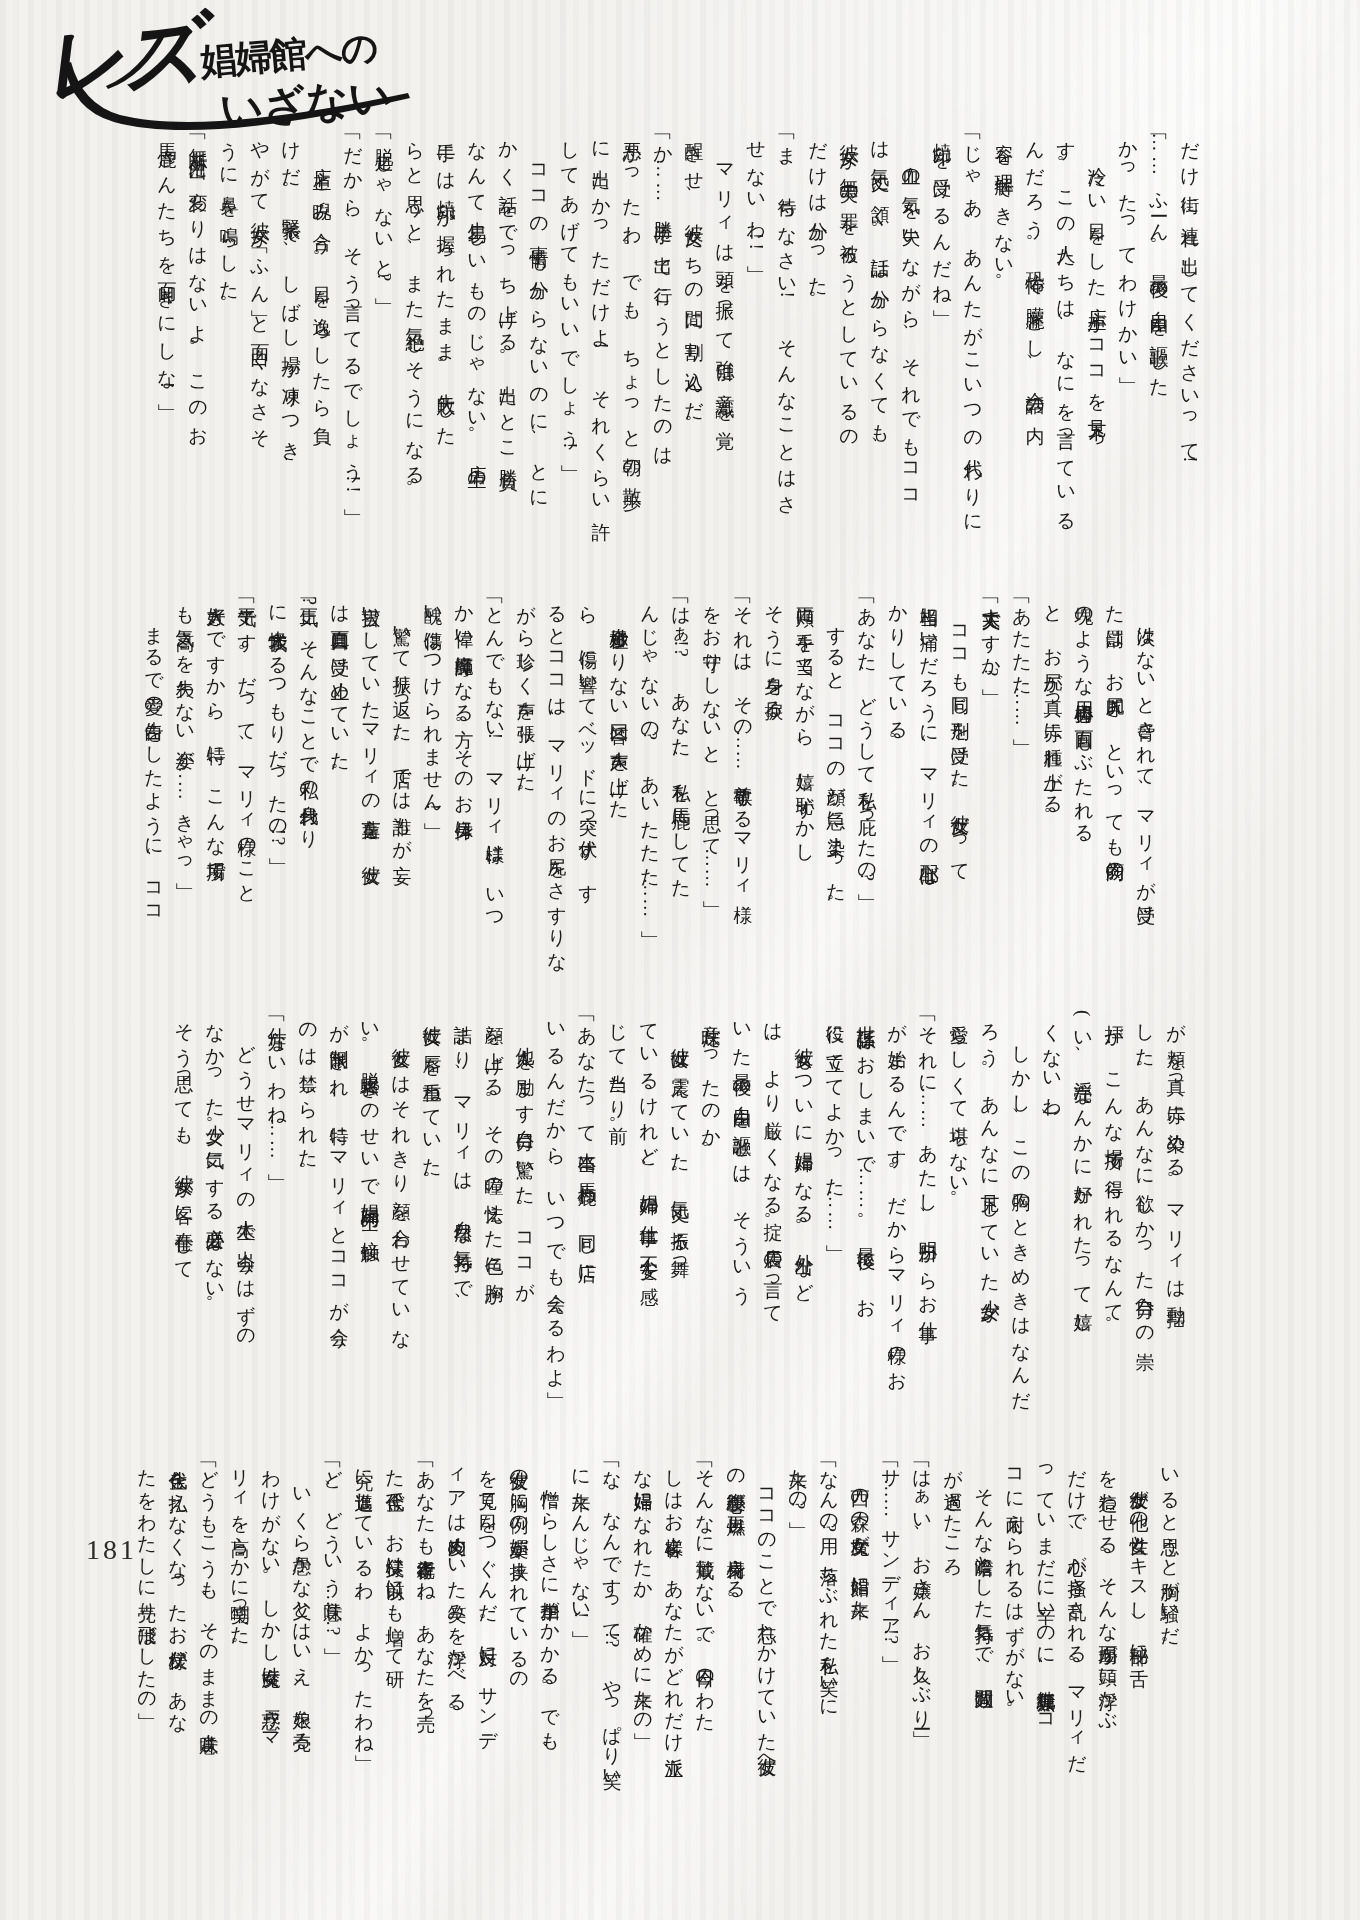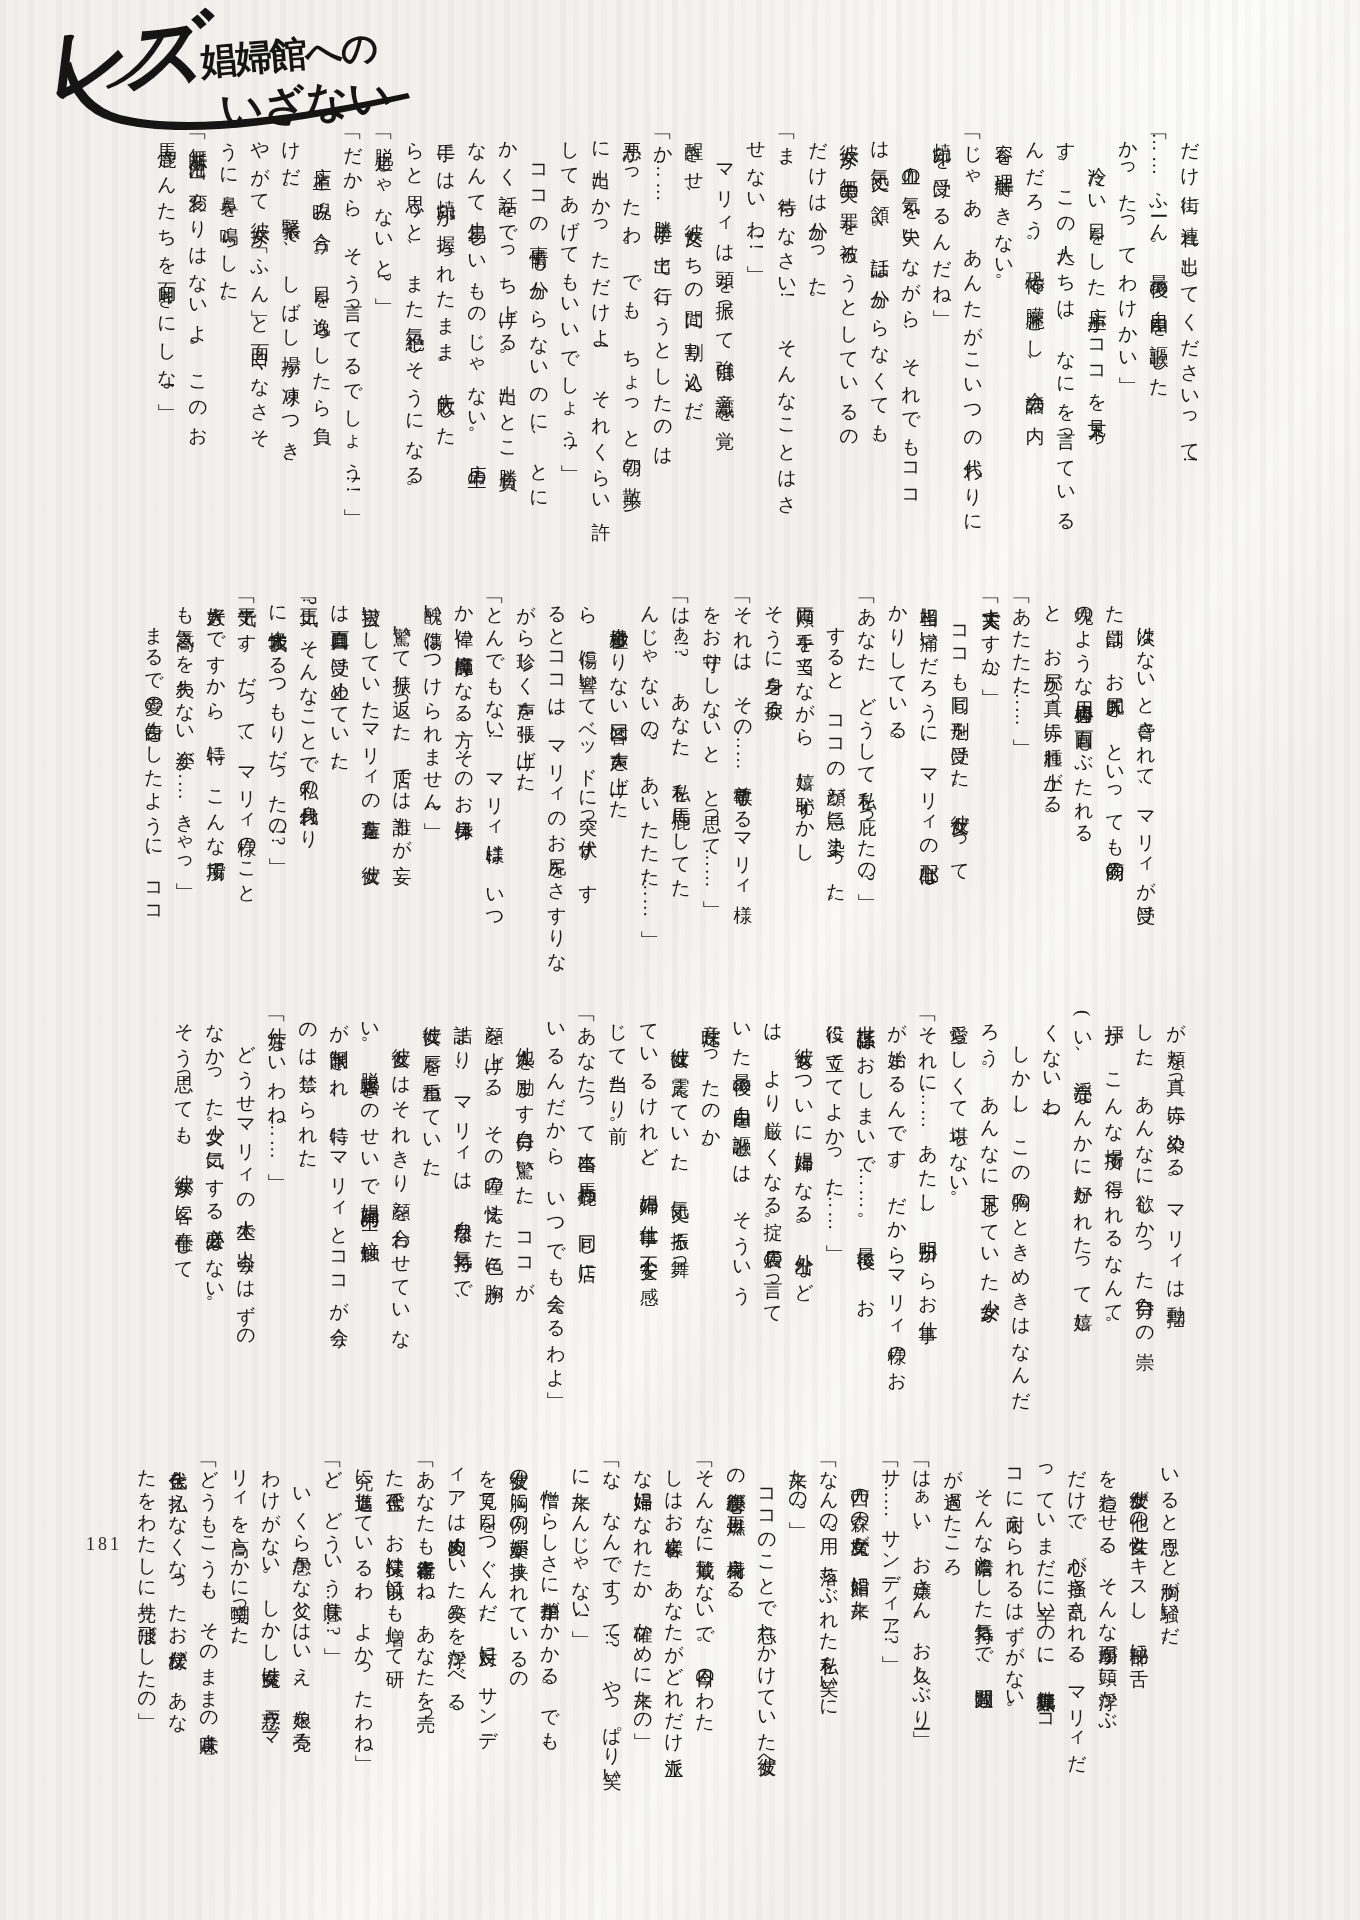--- a/index.html
+++ b/index.html
@@ -31,21 +31,21 @@
     color:#1b1b1b;
     font-size:19px;
     font-weight:500;
   }
   #band1{left:150px;top:128px;width:1056px;height:436px;line-height:31px;letter-spacing:4.5px;}
   #band2{left:138px;top:592px;width:1024px;height:384px;line-height:31px;letter-spacing:1.5px;}
   #band3{left:162px;top:1010px;width:1030px;height:394px;line-height:31px;letter-spacing:3px;}
   #band4{left:130px;top:1456px;width:1056px;height:354px;line-height:31px;letter-spacing:0.5px;}
   .page-number{
     position:absolute;left:86px;top:1534px;
-    font-size:18px;letter-spacing:3px;color:#2b2b2b;
+    font-size:28px;letter-spacing:3px;color:#2b2b2b;
     font-family:"Liberation Serif","DejaVu Serif",serif;
   }
   .logo{position:absolute;left:42px;top:12px;width:390px;height:132px;color:#151515;}
   .logo span{position:absolute;display:block;line-height:1;}
   .logo .w-main{
     left:0;top:6px;font-size:82px;font-weight:bold;font-style:italic;
     transform:rotate(-7deg);letter-spacing:-6px;
   }
   .logo .w-top{
     left:158px;top:24px;font-size:37px;font-weight:bold;

